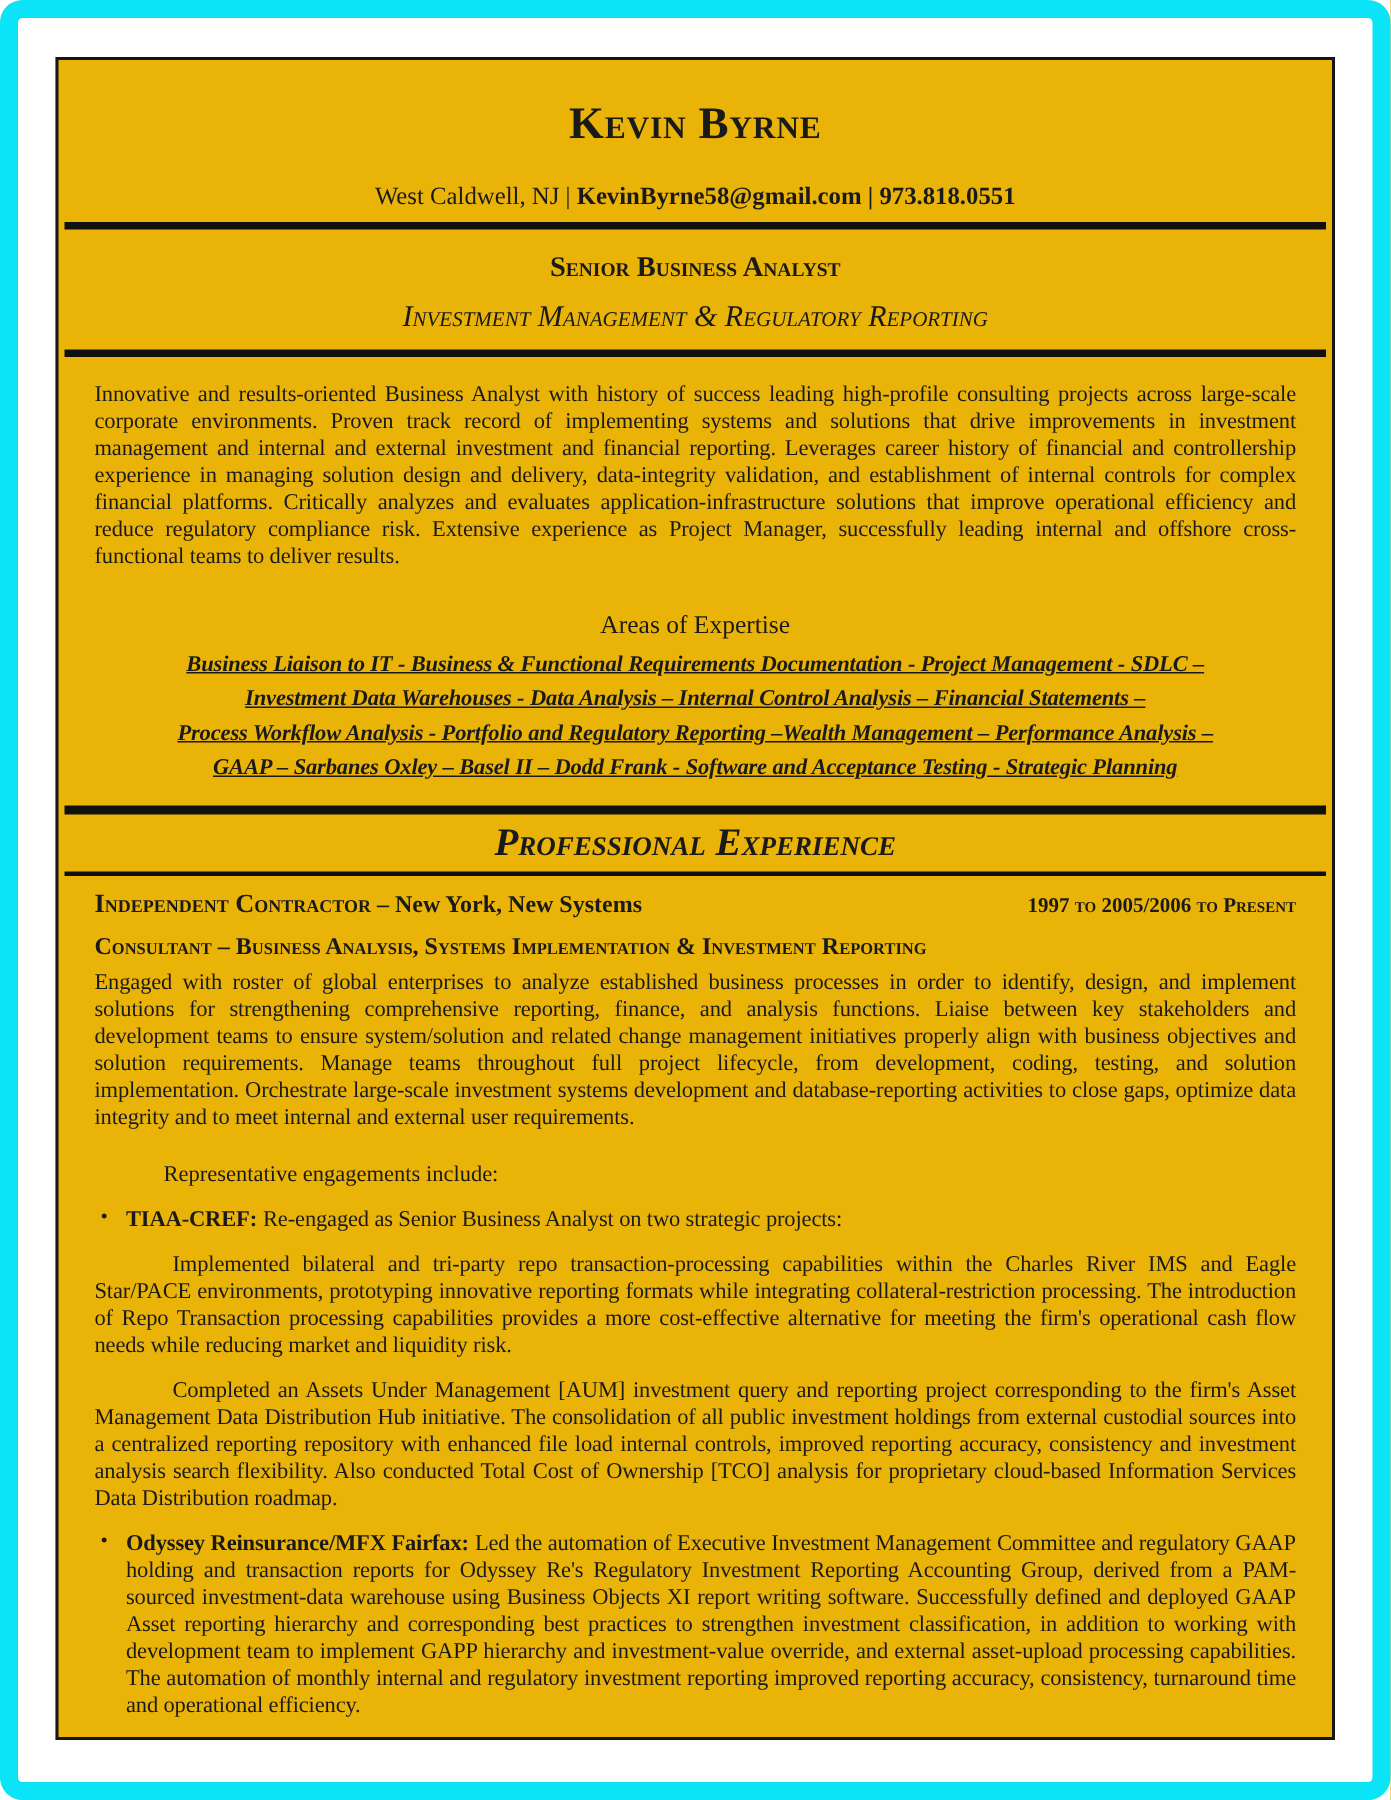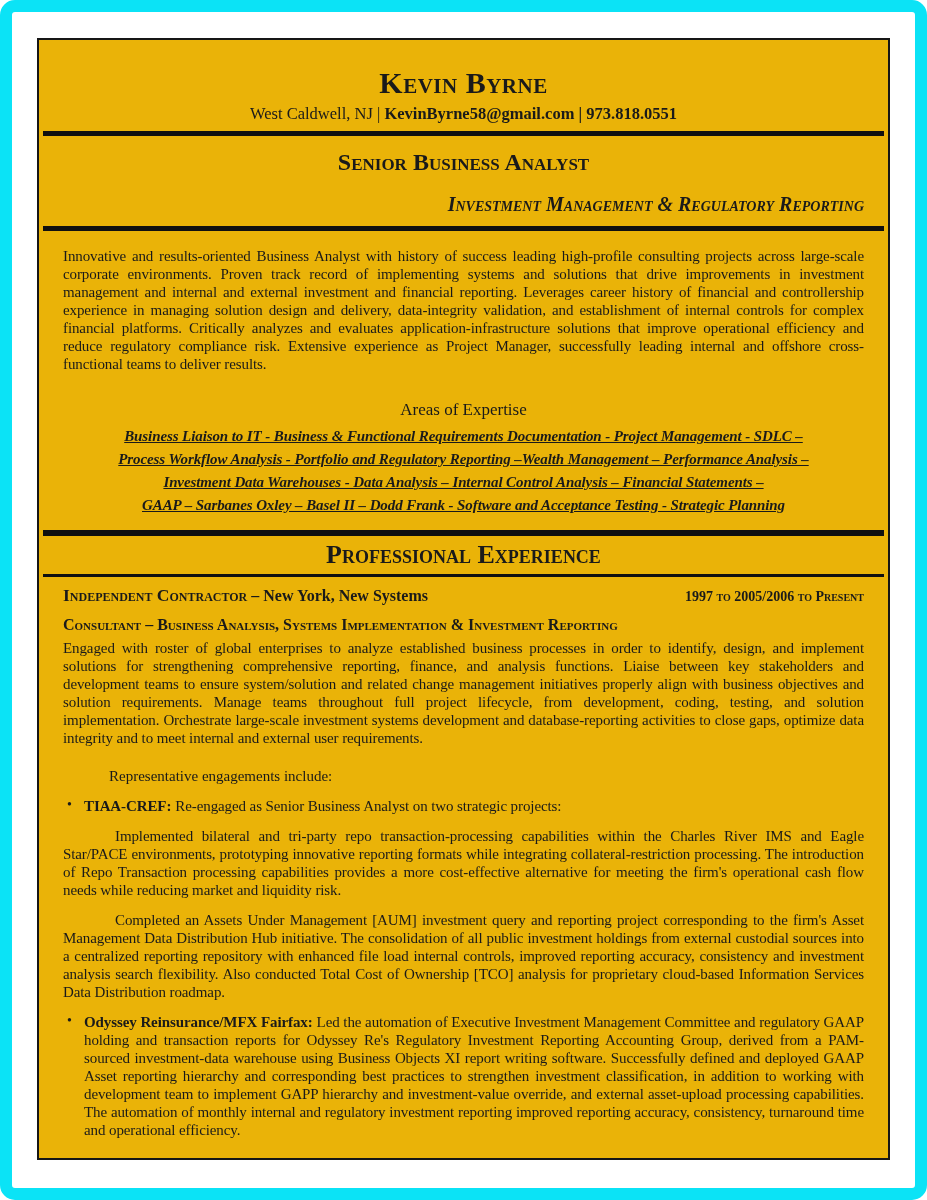--- a/index.html
+++ b/index.html
@@ -19,42 +19,42 @@
   }
   .rule{background:#101010;margin-left:-20px;margin-right:-20px;}
   .rule-thick{height:5px;}
   .rule-xthick{height:6px;}
   .rule-med{height:3px;}
   .center{text-align:center;}
   .name{
     font-variant:small-caps;font-weight:bold;font-size:30px;line-height:34px;
     letter-spacing:.5px;margin-top:8px;
   }
-  .contact{font-size:16.5px;line-height:21px;margin-top:3px;}
+  .contact{font-size:16.5px;line-height:21px;margin-top:20px;}
   .contact .strong{font-weight:bold;}
   .title{
-    font-variant:small-caps;font-weight:bold;font-size:24px;line-height:32px;margin-top:10px;
+    font-variant:small-caps;font-weight:bold;font-size:19px;line-height:32px;margin-top:10px;
   }
   .subtitle{
-    font-variant:small-caps;font-style:italic;font-weight:700;
-    font-size:20px;line-height:26px;margin-top:13px;margin-bottom:9px;text-align:right;
+    font-variant:small-caps;font-style:italic;font-weight:400;
+    font-size:20px;line-height:26px;margin-top:3px;margin-bottom:9px;
   }
   .body-text{
     font-size:15px;line-height:18px;text-align:justify;
     letter-spacing:-.1px;
   }
   .summary{margin-top:16px;}
   .aoe-head{font-size:17px;line-height:20px;margin-top:27px;}
   .aoe-line{
     font-style:italic;font-weight:600;font-size:15px;line-height:23px;letter-spacing:-.1px;text-decoration:underline;
   }
   .aoe-block{margin-top:5px;margin-bottom:13px;}
   .sec-head{
     font-variant:small-caps;font-weight:bold;font-size:26px;line-height:32px;
-    margin-top:3px;margin-bottom:3px;
+    margin-top:3px;margin-bottom:3px;font-style:italic;
   }
   .emp-row{
     display:flex;justify-content:space-between;align-items:baseline;margin-top:8px;
   }
   .employer{font-variant:small-caps;font-weight:bold;font-size:17.5px;}
   .emp-loc{font-weight:600;font-size:16px;}
   .dates{font-variant:small-caps;font-weight:600;font-size:14px;}
   .role{
     font-variant:small-caps;font-weight:bold;font-size:16px;line-height:20px;margin-top:9px;
   }
@@ -90,22 +90,22 @@
   <div class="title center">Senior Business Analyst</div>
   <div class="subtitle center">Investment Management &amp; Regulatory Reporting</div>
 
   <div class="rule rule-thick"></div>
 
   <div class="body-text summary">Innovative and results-oriented Business Analyst with history of success leading high-profile consulting projects across large-scale corporate environments. Proven track record of implementing systems and solutions that drive improvements in investment management and internal and external investment and financial reporting. Leverages career history of financial and controllership experience in managing solution design and delivery, data-integrity validation, and establishment of internal controls for complex financial platforms. Critically analyzes and evaluates application-infrastructure solutions that improve operational efficiency and reduce regulatory compliance risk. Extensive experience as Project Manager, successfully leading internal and offshore cross-functional teams to deliver results.</div>
 
   <div class="aoe-head center">Areas of Expertise</div>
   <div class="aoe-block">
     <div class="aoe-line center">Business Liaison to IT - Business &amp; Functional Requirements Documentation - Project Management - SDLC –</div>
+    <div class="aoe-line center">Investment Data Warehouses - Data Analysis – Internal Control Analysis – Financial Statements –</div>
     <div class="aoe-line center">Process Workflow Analysis - Portfolio and Regulatory Reporting –Wealth Management – Performance Analysis –</div>
-    <div class="aoe-line center">Investment Data Warehouses - Data Analysis – Internal Control Analysis – Financial Statements –</div>
     <div class="aoe-line center">GAAP – Sarbanes Oxley – Basel II – Dodd Frank - Software and Acceptance Testing - Strategic Planning</div>
   </div>
 
   <div class="rule rule-xthick"></div>
   <div class="sec-head center">Professional Experience</div>
   <div class="rule rule-med"></div>
 
   <div class="emp-row">
     <div>
       <span class="employer">Independent Contractor</span>

